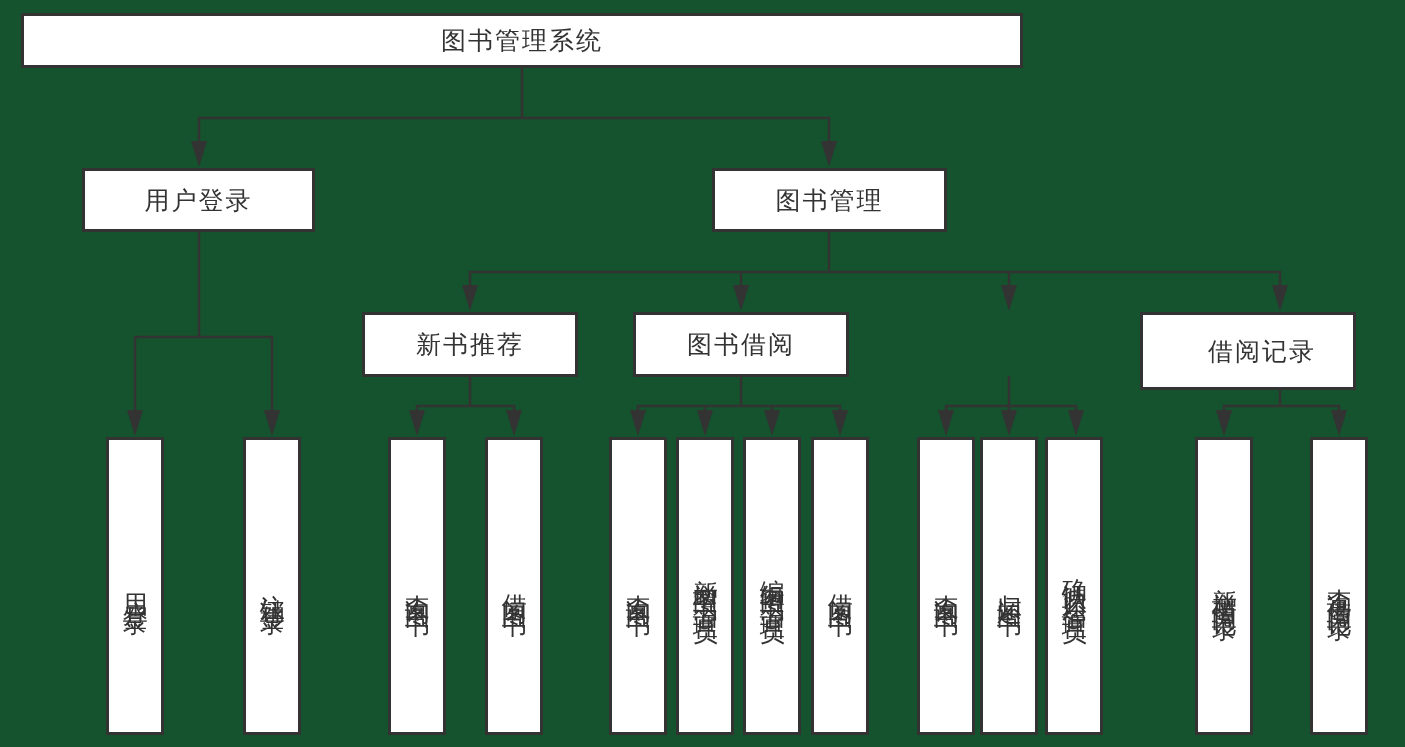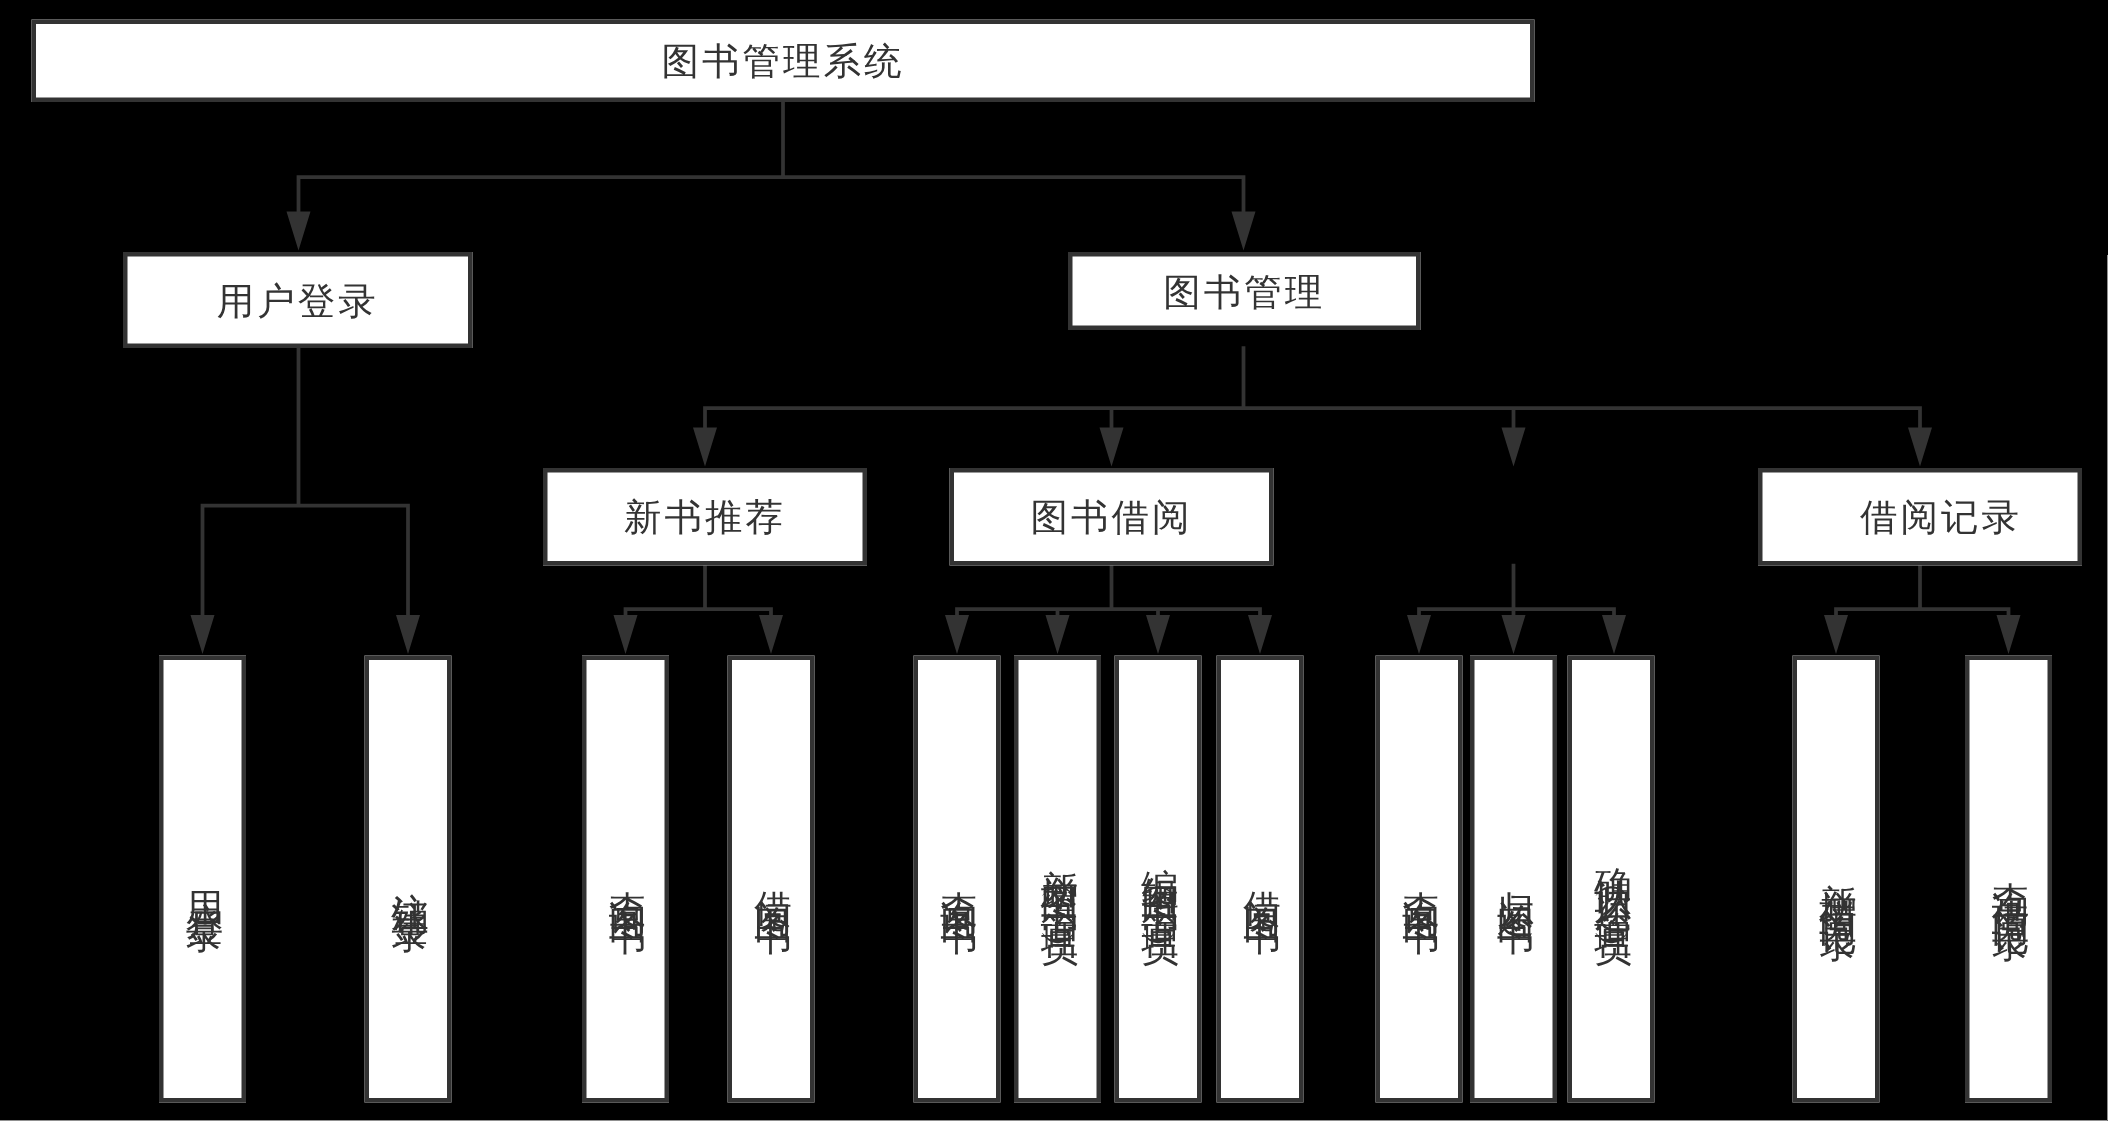--- a/index.html
+++ b/index.html
@@ -1,19 +1,19 @@
 <!DOCTYPE html>
 <html><head>
 <meta charset="utf-8">
 <style>
   html,body{margin:0;padding:0;background:#ffffff;}
   #canvas{
     position:relative;
     width:1405px;height:747px;
-    background:#000000;
+    background:#14532d;
     font-family:"Liberation Sans",sans-serif;
     overflow:hidden;
   }
   .node{
     position:absolute;
     box-sizing:border-box;
     border:3px solid #333333;
     background:#ffffff;
     display:flex;
     align-items:center;
@@ -34,25 +34,25 @@
     writing-mode:vertical-rl;
     text-orientation:mixed;
     font-size:25px;
     letter-spacing:6px;
     line-height:1.1;
     color:#333333;
   }
   
   #node-root          {left:21px;  top:13px;  width:1002px; height:55px;}
   #node-user-login    {left:82px;  top:168px; width:233px;  height:64px;}
-  #node-book-mgmt     {left:712px; top:168px; width:235px;  height:52px;}
+  #node-book-mgmt     {left:712px; top:168px; width:235px;  height:64px;}
   #node-new-books     {left:362px; top:312px; width:216px;  height:65px;}
   #node-book-borrow   {left:633px; top:312px; width:216px;  height:65px;}
   #node-current-borrow{left:901px; top:312px; width:216px;  height:65px;}
-  #node-borrow-records{left:1172px;top:312px; width:216px;  height:65px;padding-left:28px;}
+  #node-borrow-records{left:1140px;top:312px; width:216px;  height:78px;padding-left:28px;}
   
   #leaf-0 {left:106px;}  #leaf-1 {left:243px;}
   #leaf-2 {left:388px;}  #leaf-3 {left:485px;}
   #leaf-4 {left:609px;}  #leaf-5 {left:676px;}
   #leaf-6 {left:743px;}  #leaf-7 {left:811px;}
   #leaf-8 {left:917px;}  #leaf-9 {left:980px;}  #leaf-10{left:1045px;}
   #leaf-11{left:1195px;} #leaf-12{left:1310px;}
   #connectors{
     position:absolute;left:0;top:0;width:1405px;height:747px;
     z-index:1;

